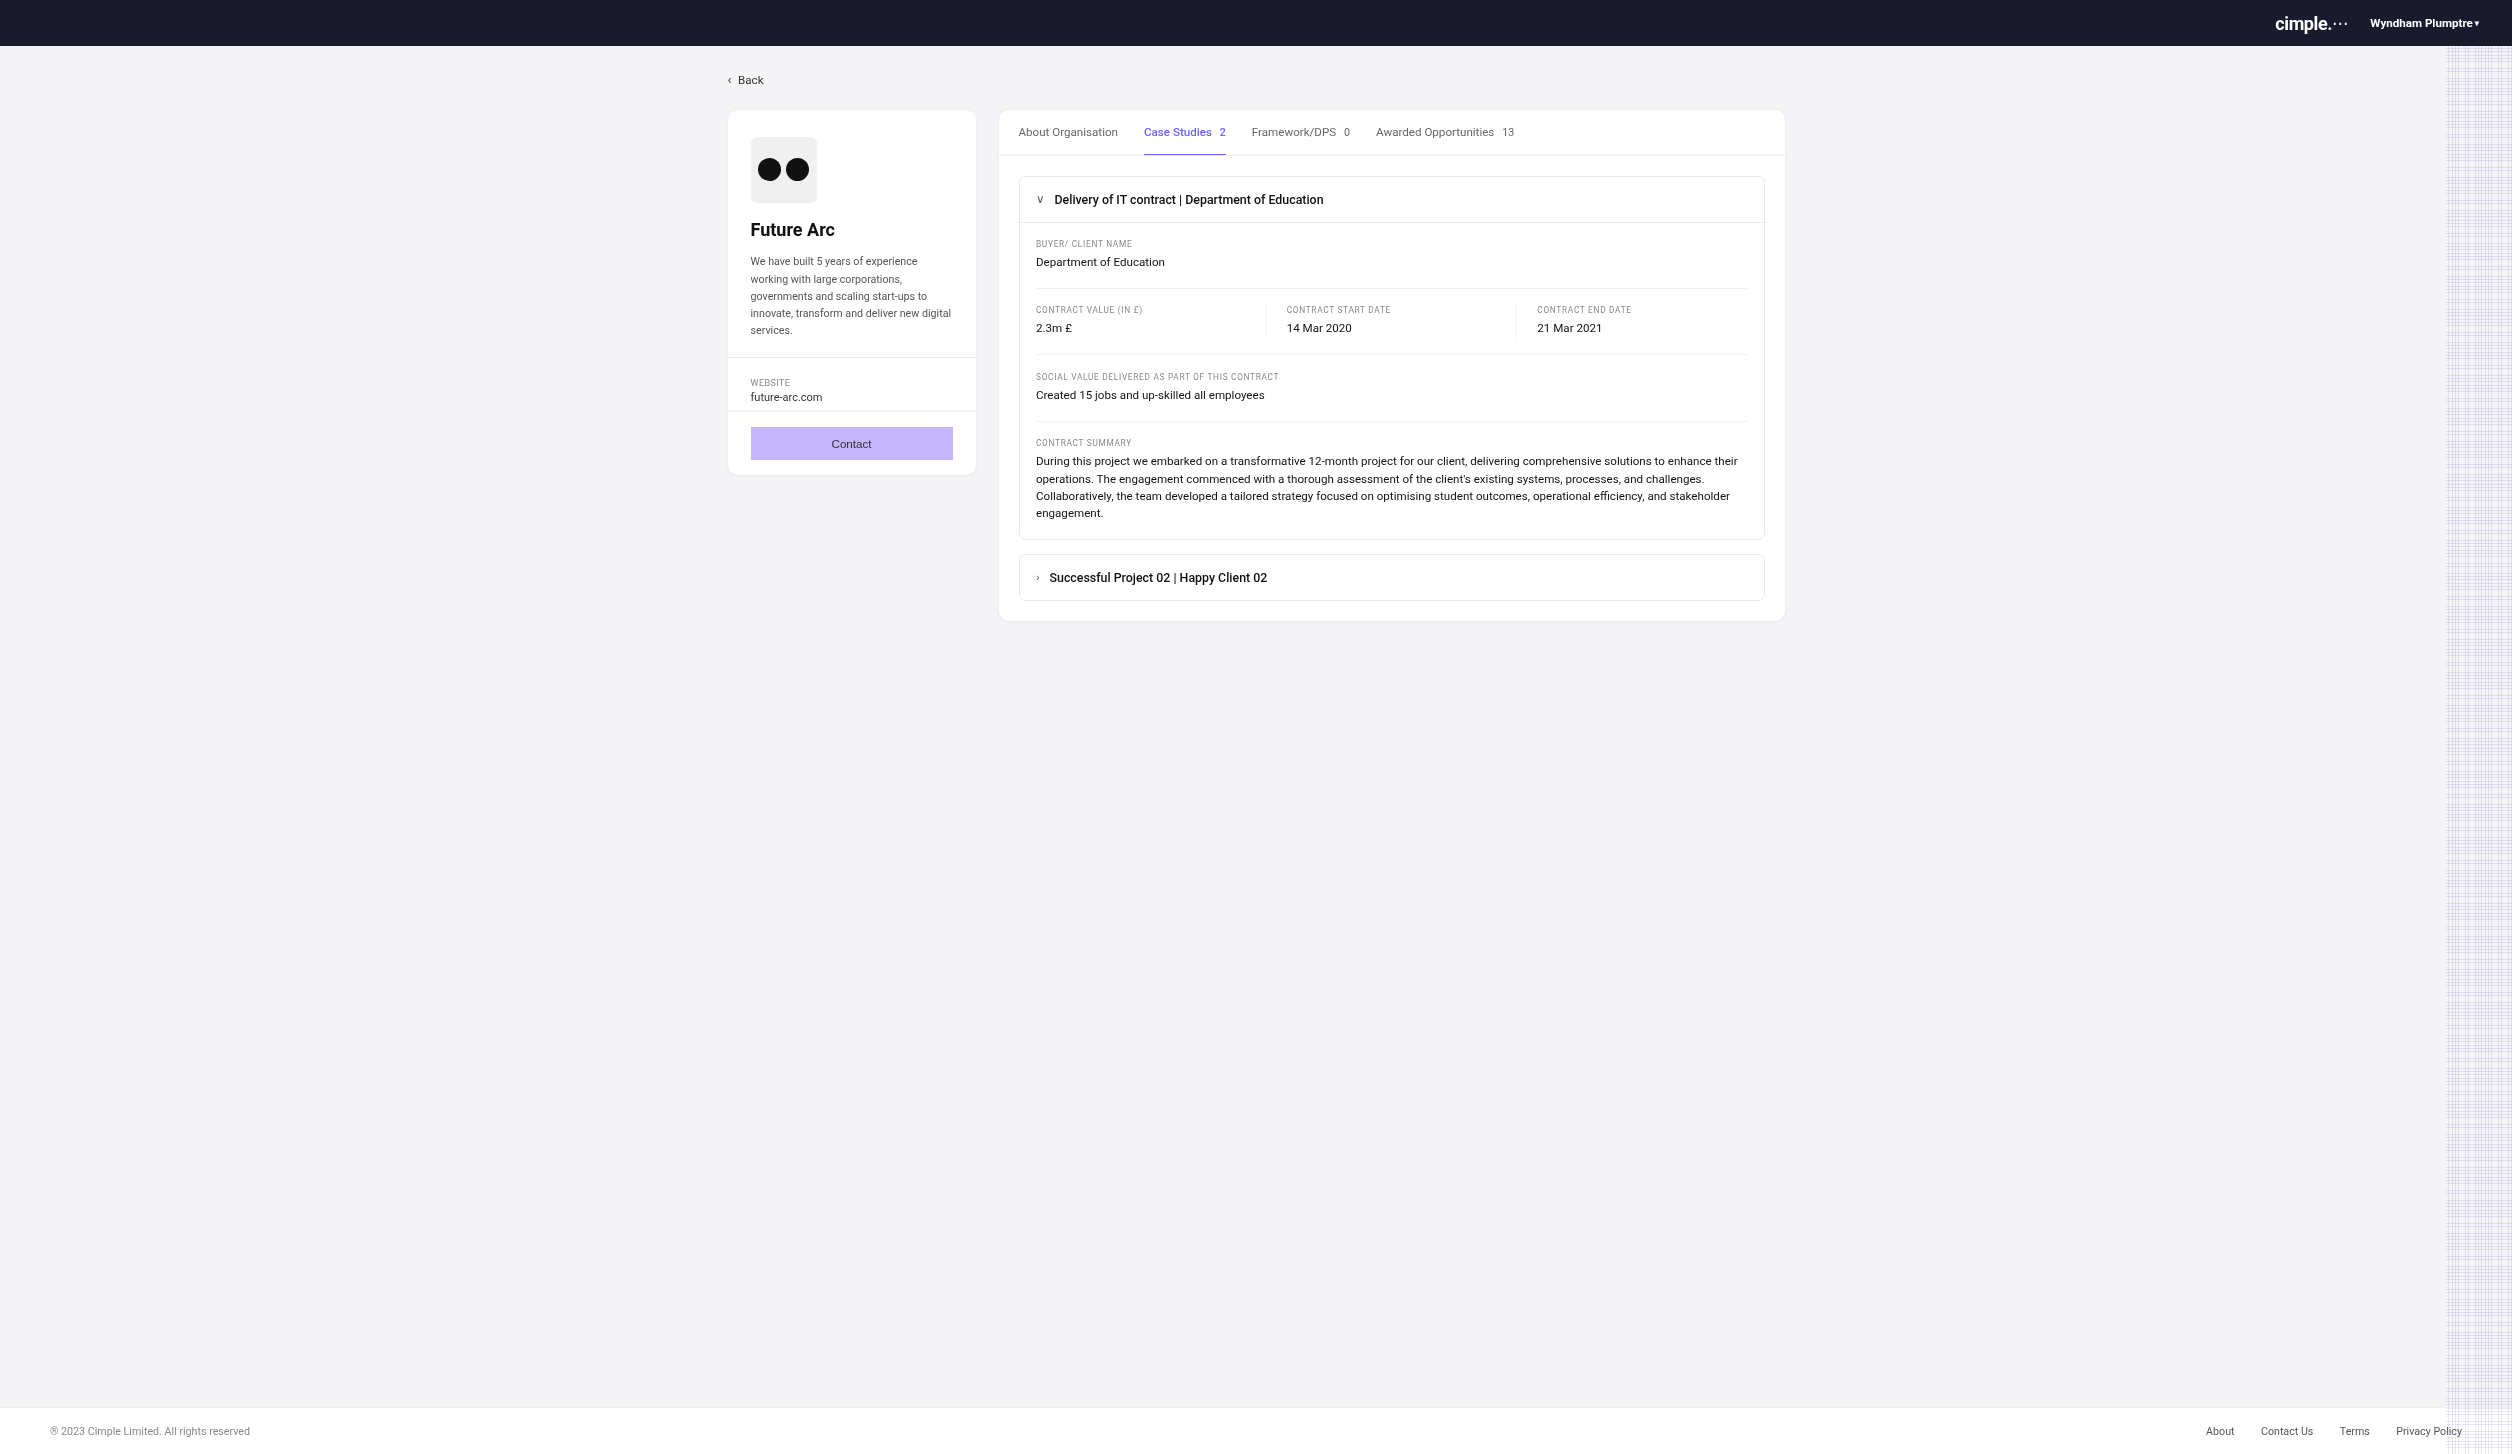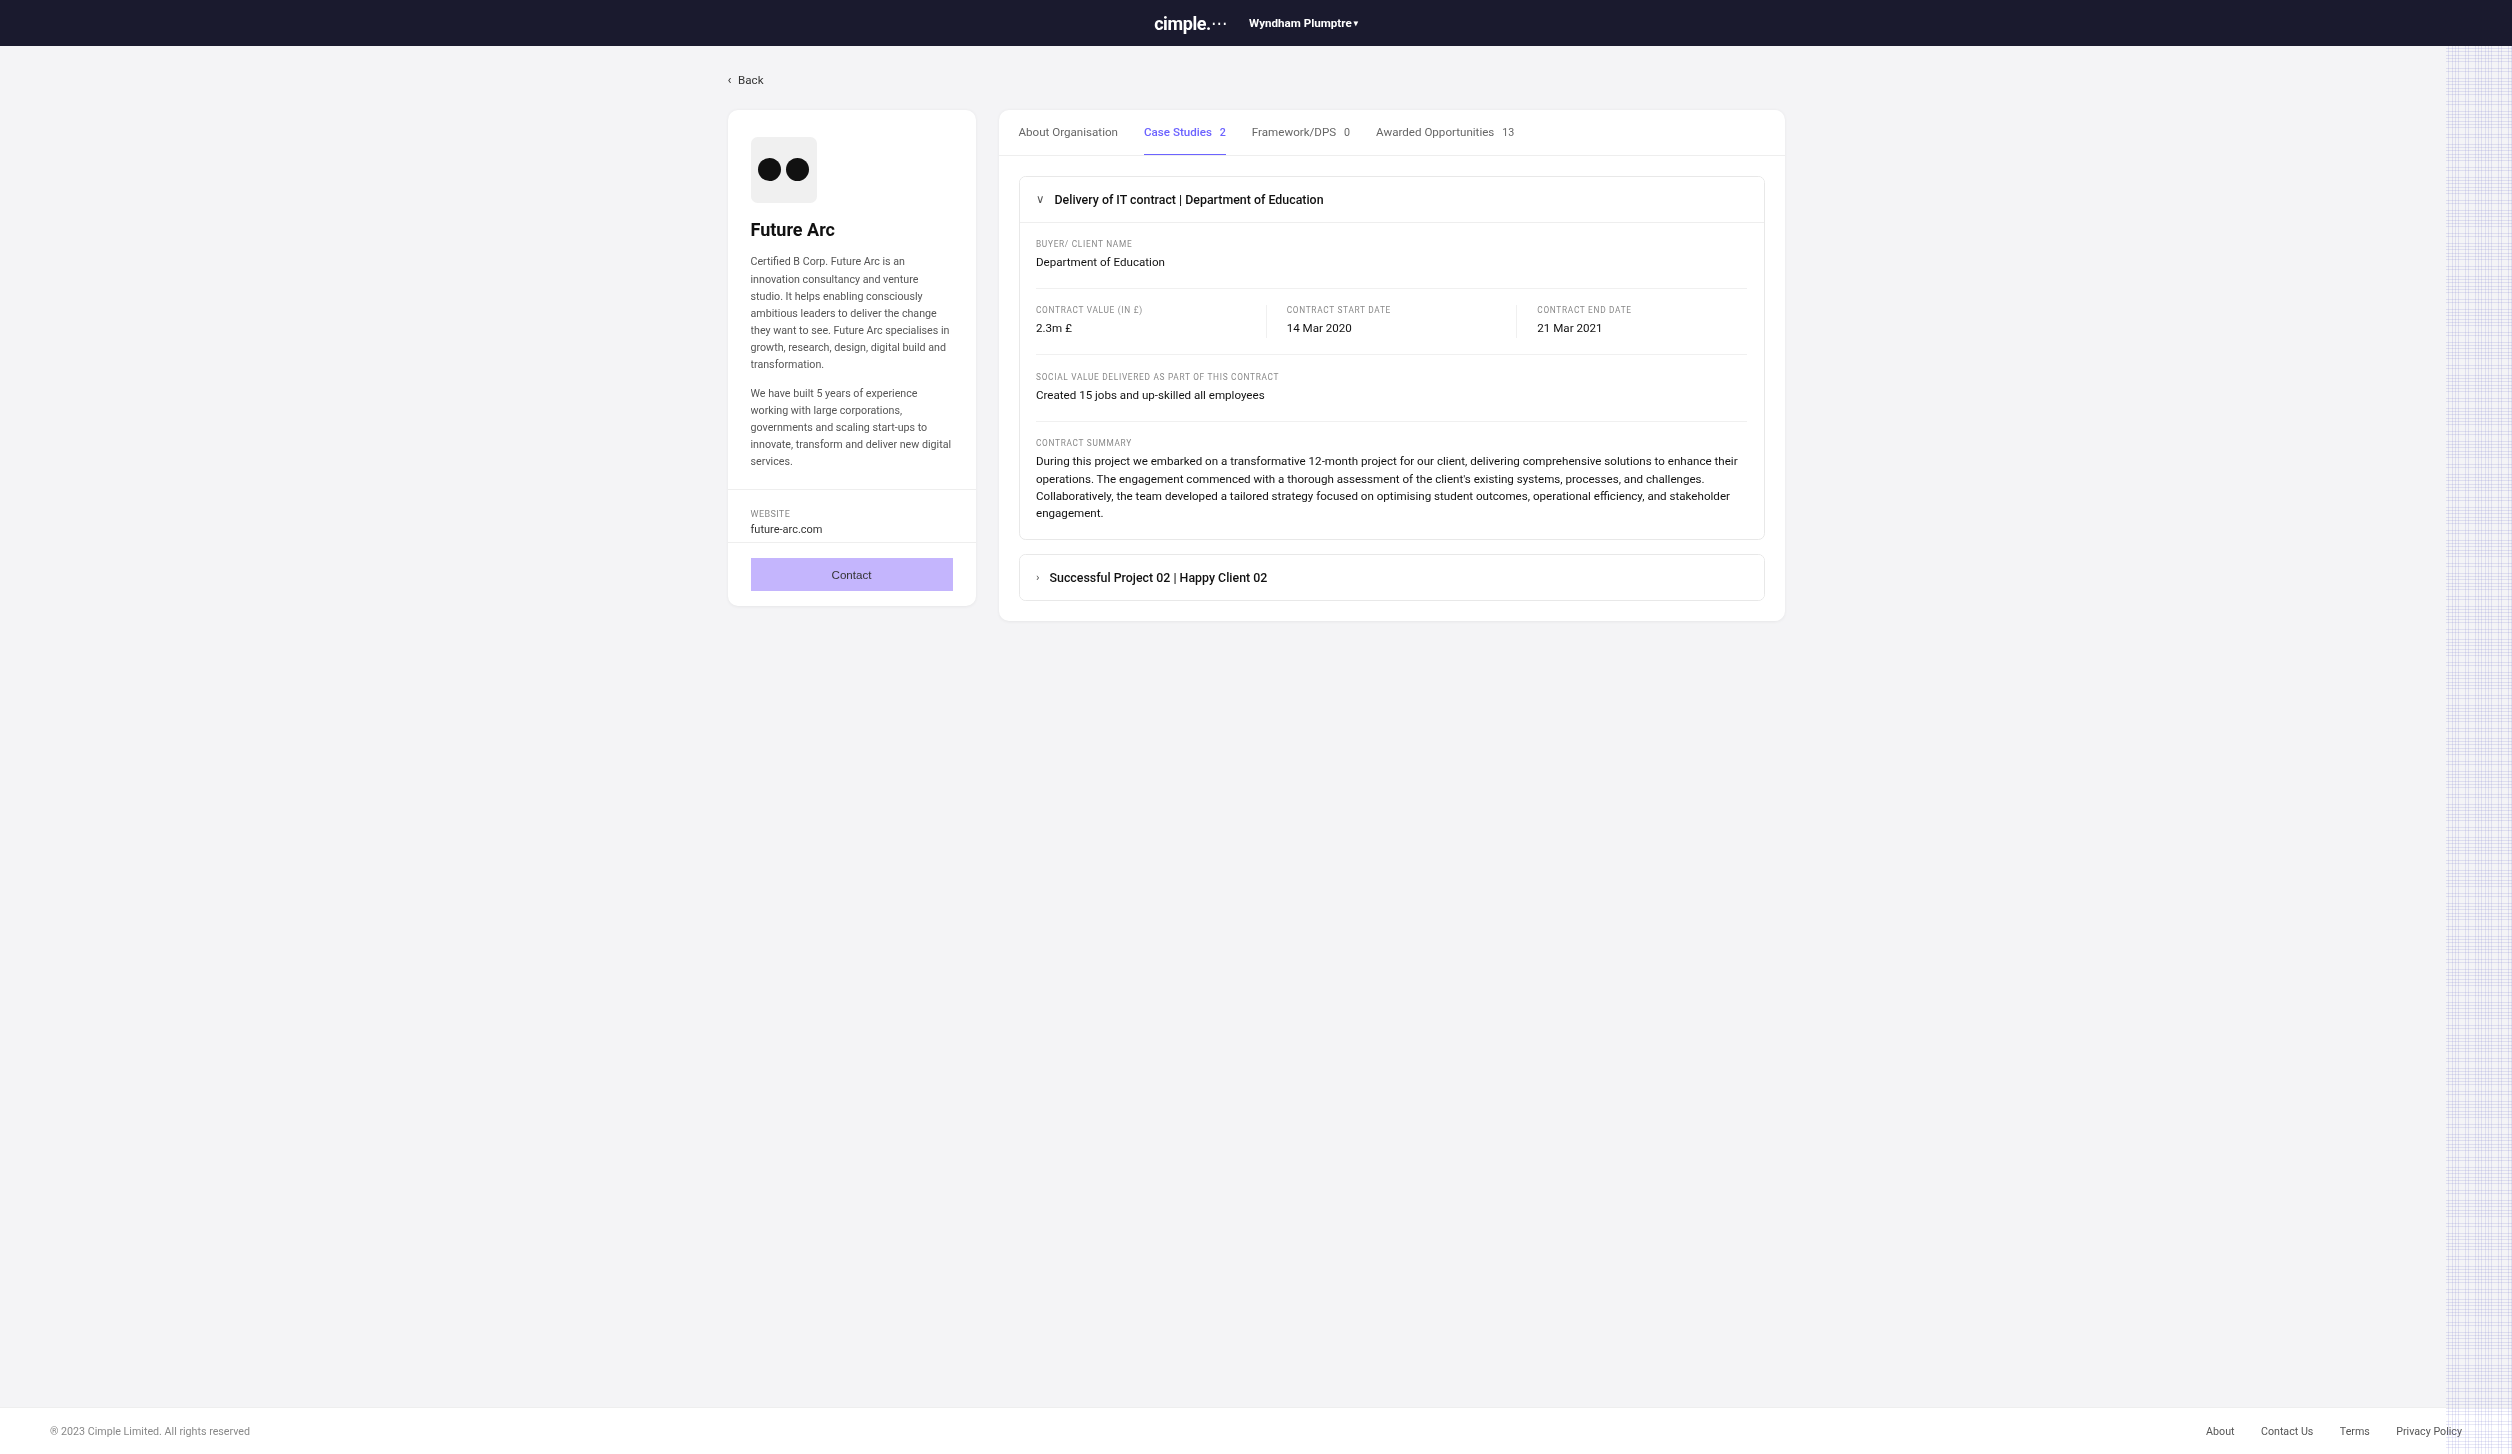--- a/index.html
+++ b/index.html
@@ -9,21 +9,21 @@
       min-height: 100vh;
       display: flex;
       flex-direction: column;
     }
 
     
     .header {
       background: #1a1a2e;
       display: flex;
       align-items: center;
-      justify-content: center;
+      justify-content: flex-end;
       padding: 0 33px;
       height: 46px;
       flex-shrink: 0;
     }
     .header-logo {
       color: #fff;
       font-size: 18px;
       font-weight: 700;
       letter-spacing: -0.4px;
     }
@@ -361,21 +361,20 @@
       <div class="company-logo-wrapper">
         <div class="company-logo-dots">
           <div class="logo-dot"></div>
           <div class="logo-dot"></div>
         </div>
       </div>
 
       <div class="company-name">Future Arc</div>
 
       <div class="sidebar-scroll">
-        <p class="company-description">Certified B Corp. Future Arc is an innovation consultancy and venture studio. It helps enabling consciously ambitious leaders to deliver the change they want to see. Future Arc specialises in growth, research, design, digital build and transformation.</p>
         <p class="company-description">We have built 5 years of experience working with large corporations, governments and scaling start-ups to innovate, transform and deliver new digital services.</p>
       </div>
 
       <div class="sidebar-divider"></div>
 
       <div class="website-section">
         <div class="website-label">WEBSITE</div>
         <div class="website-link">future-arc.com</div>
       </div>
 

